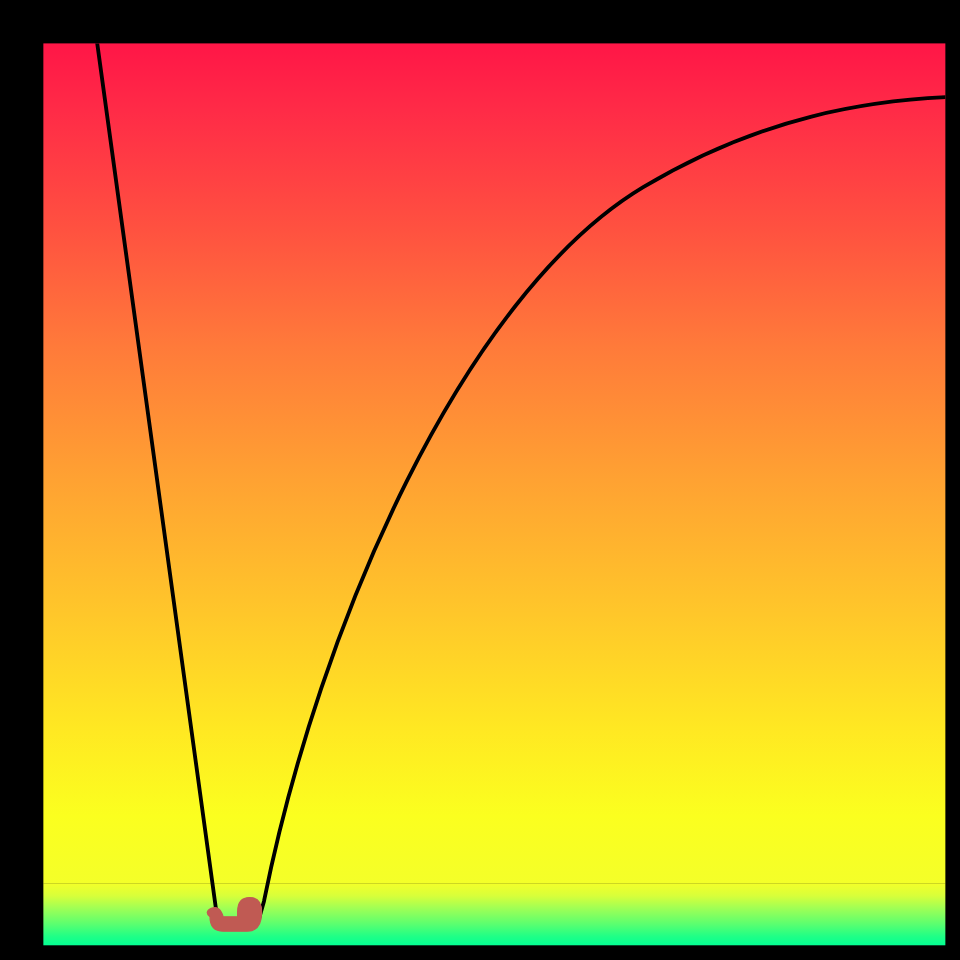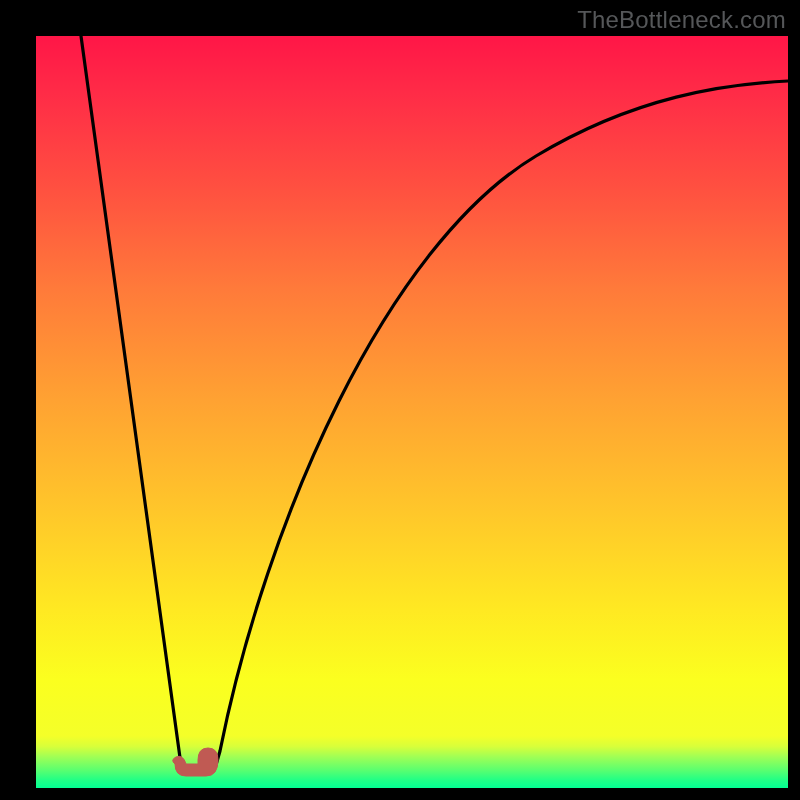--- a/index.html
+++ b/index.html
@@ -101,14 +101,13 @@
                Q 182 740 182 724
                Q 182 712 172 712
                Q 162 712 162 724
                L 162 728
                L 150 728
                Q 147 718 140 721
                Q 134 724 139 728 Z" fill="#c05a53" stroke="#c05a53" stroke-width="1"></path>
     </svg>
   </div>
 
-  <div class="attribution">TheBottleneck.com</div>
 </div>
 
 </body></html>

